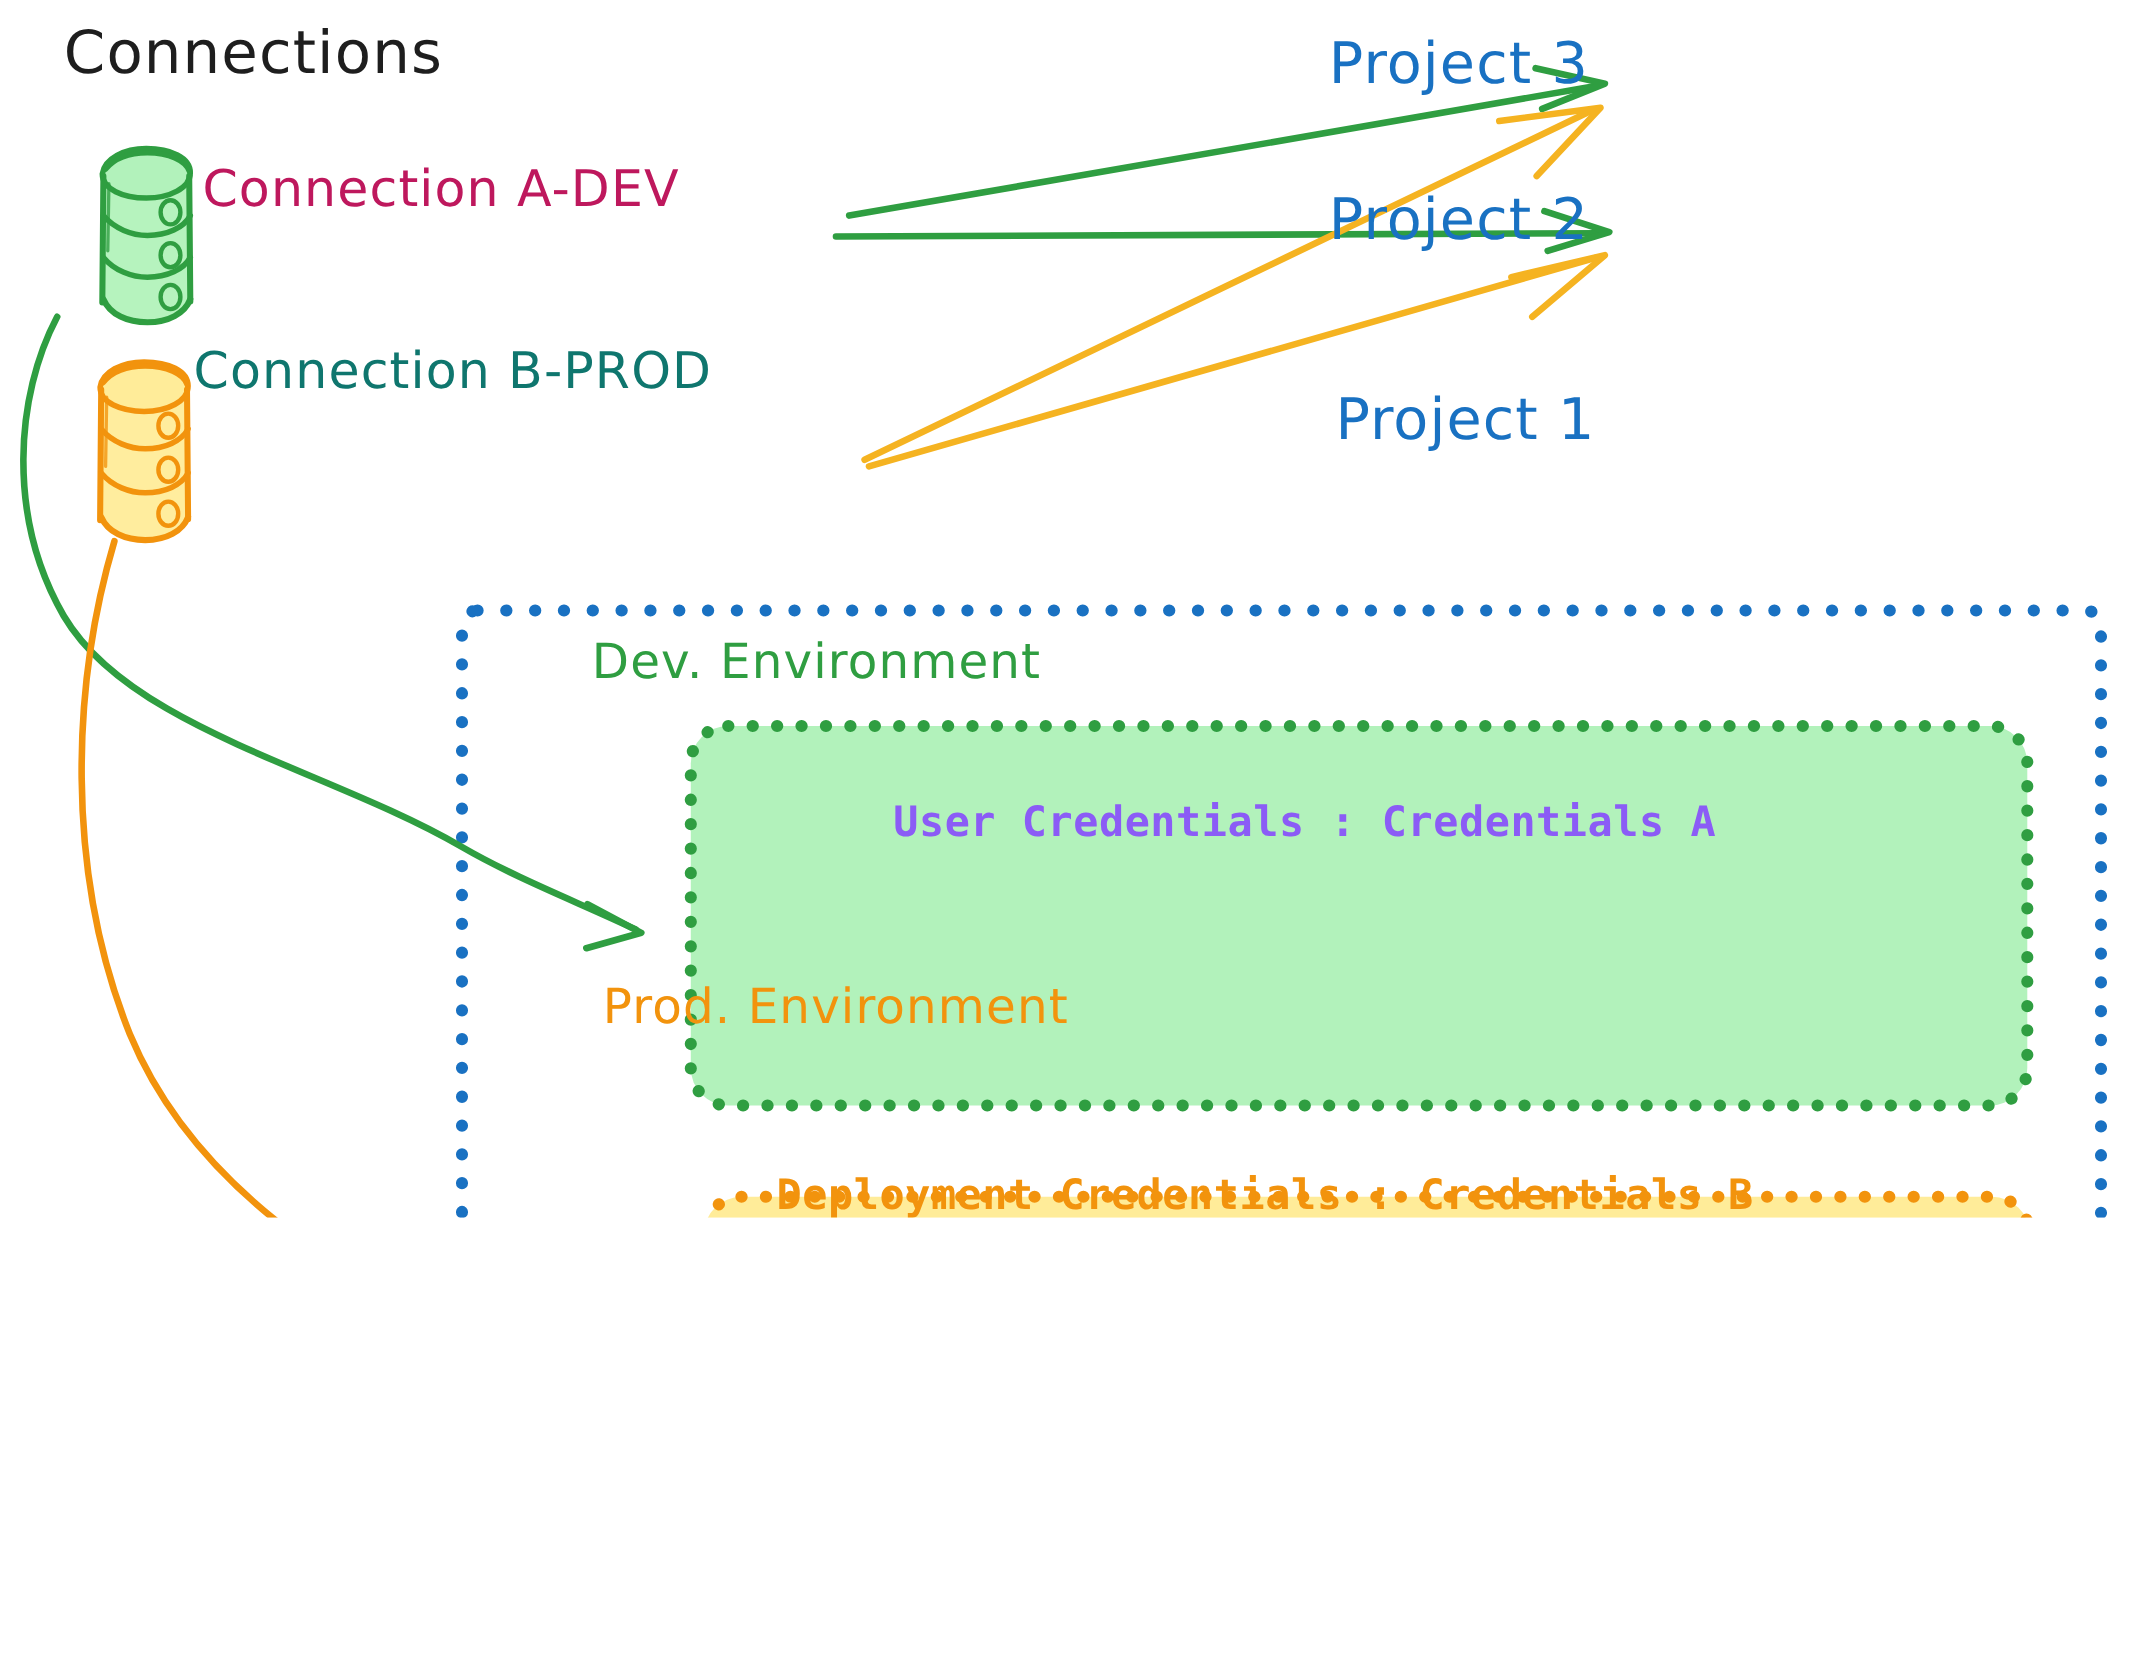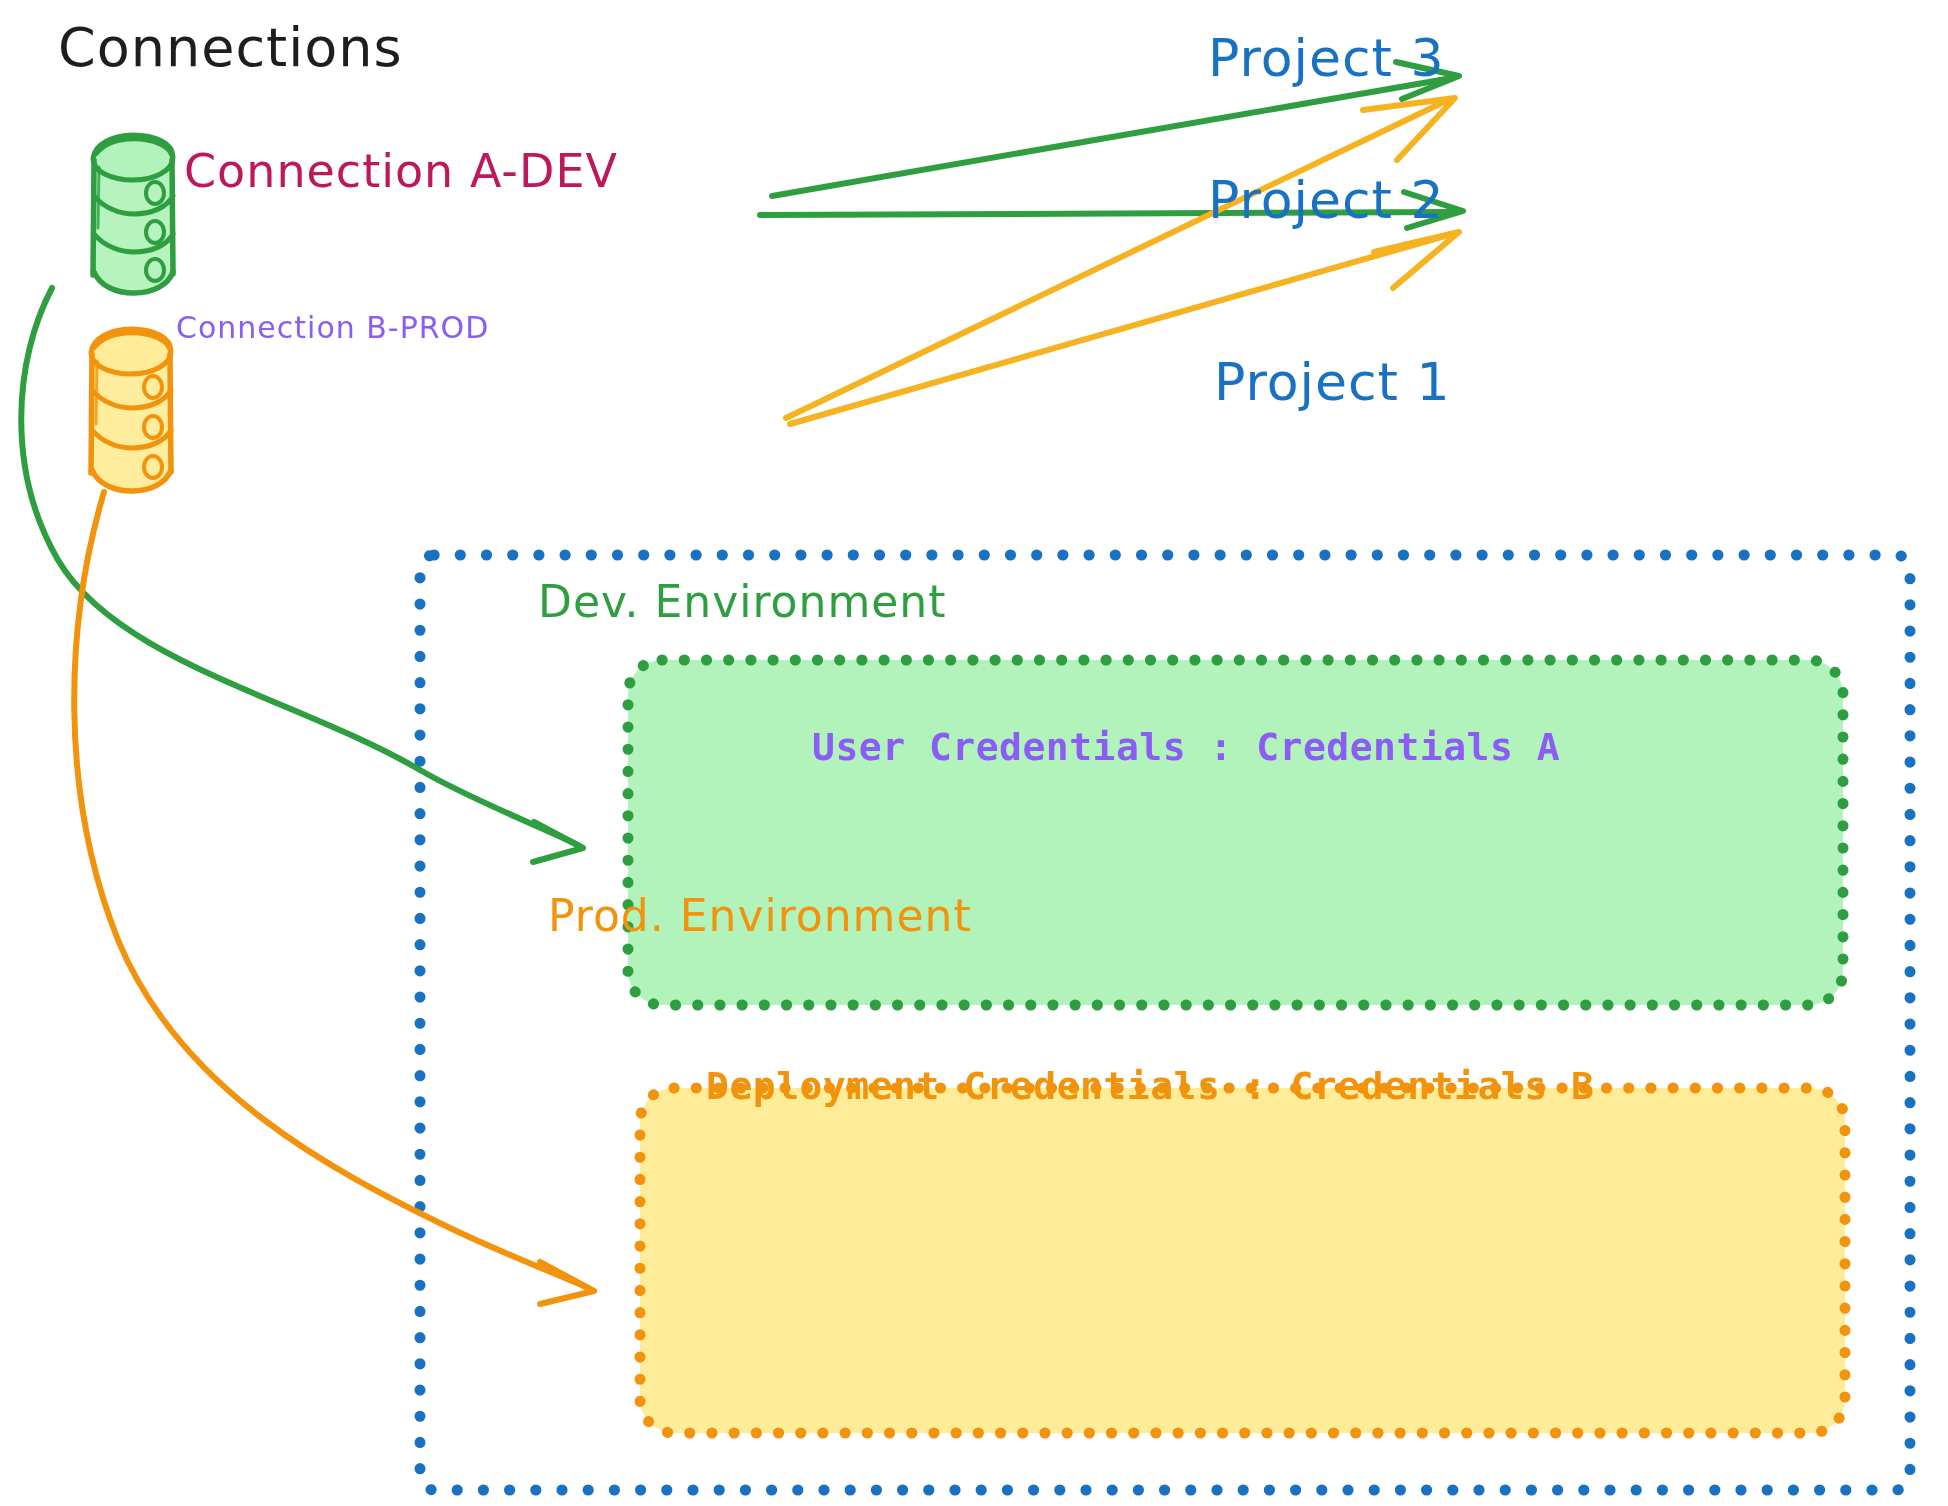--- a/index.html
+++ b/index.html
@@ -3,21 +3,21 @@
 <meta charset="utf-8">
 <style>
   html, body {
     margin: 0;
     padding: 0;
     background: #ffffff;
   }
   #canvas {
     position: relative;
     width: 1948px;
-    height: 1506px;
+    height: 1107px;
     background: #ffffff;
     overflow: hidden;
     font-family: "DejaVu Sans", sans-serif;
   }
   svg.layer {
     position: absolute;
     left: 0;
     top: 0;
     width: 1948px;
     height: 1506px;
@@ -46,22 +46,22 @@
   }
   #label-conn-a {
     left: 184px;
     top: 144px;
     font-size: 46px;
     color: #be185d;
   }
   #label-conn-b {
     left: 176px;
     top: 310px;
-    font-size: 30px;
-    color: #8b5cf6;
+    font-size: 46px;
+    color: #0f766e;
   }
   .project-label {
     font-size: 52px;
     color: #1971c2;
   }
   #label-project-3 { left: 1208px; top: 28px; }
   #label-project-2 { left: 1208px; top: 170px; }
   #label-project-1 { left: 1214px; top: 340px; margin-top: 12px; }
   #label-dev-env {
     left: 538px;

